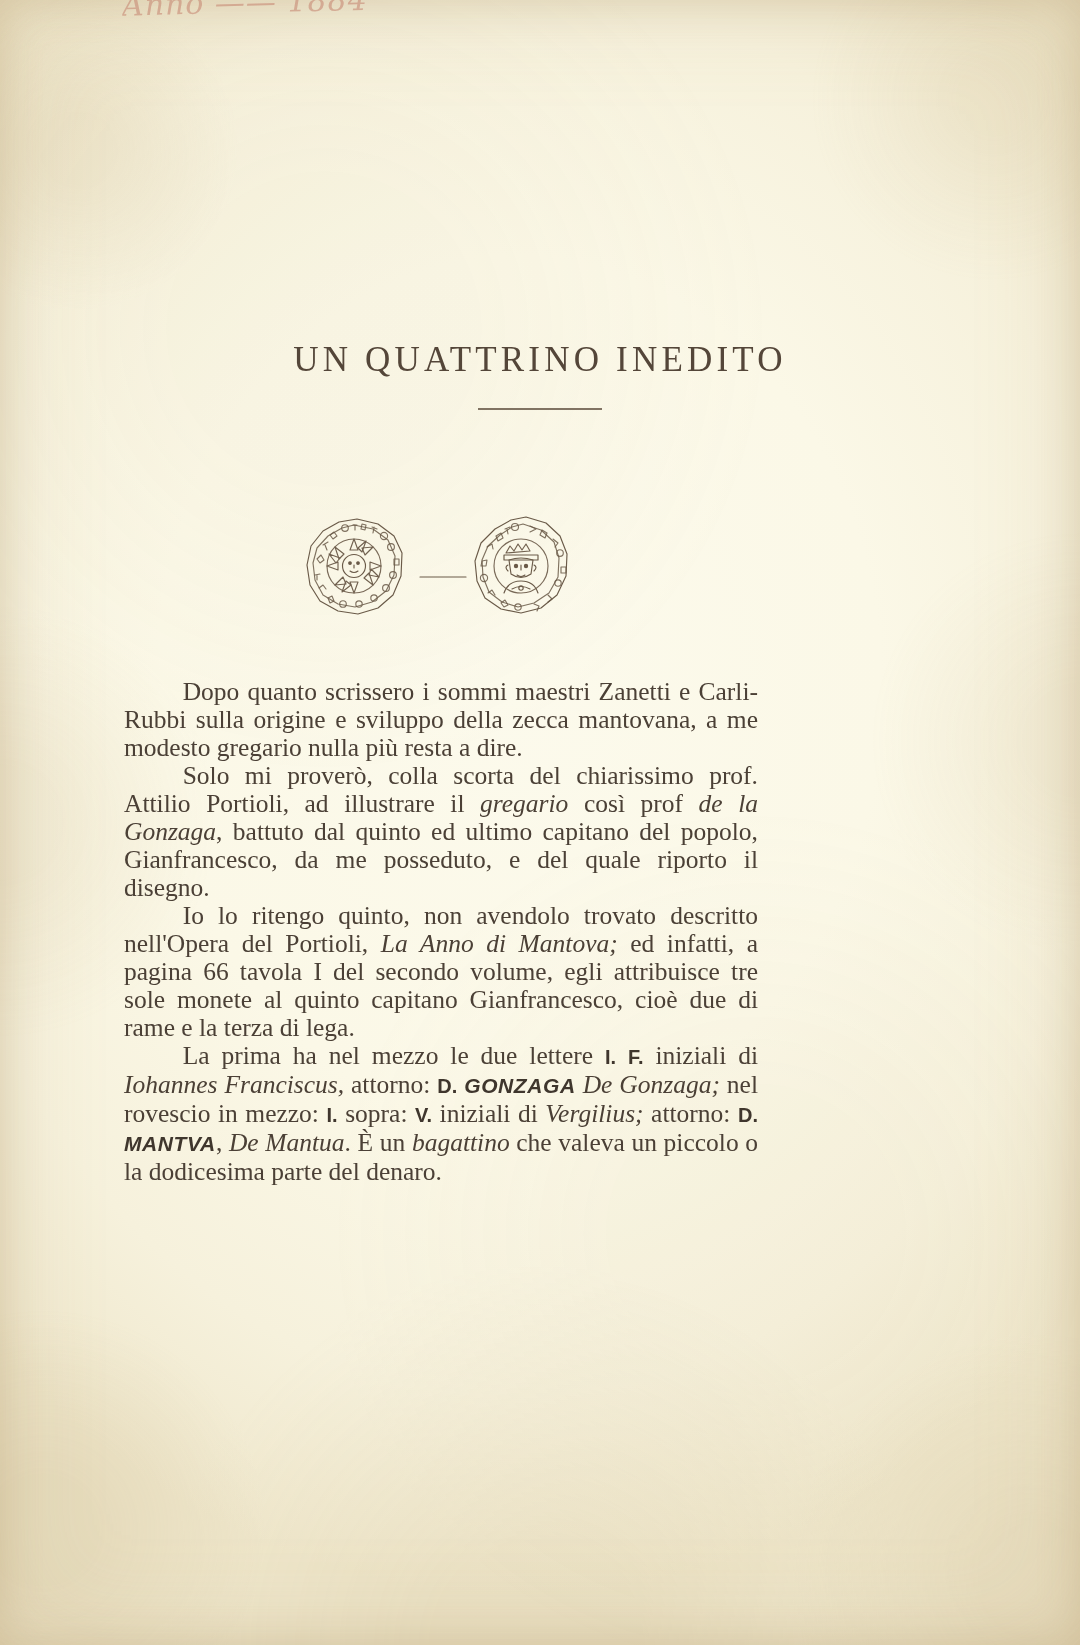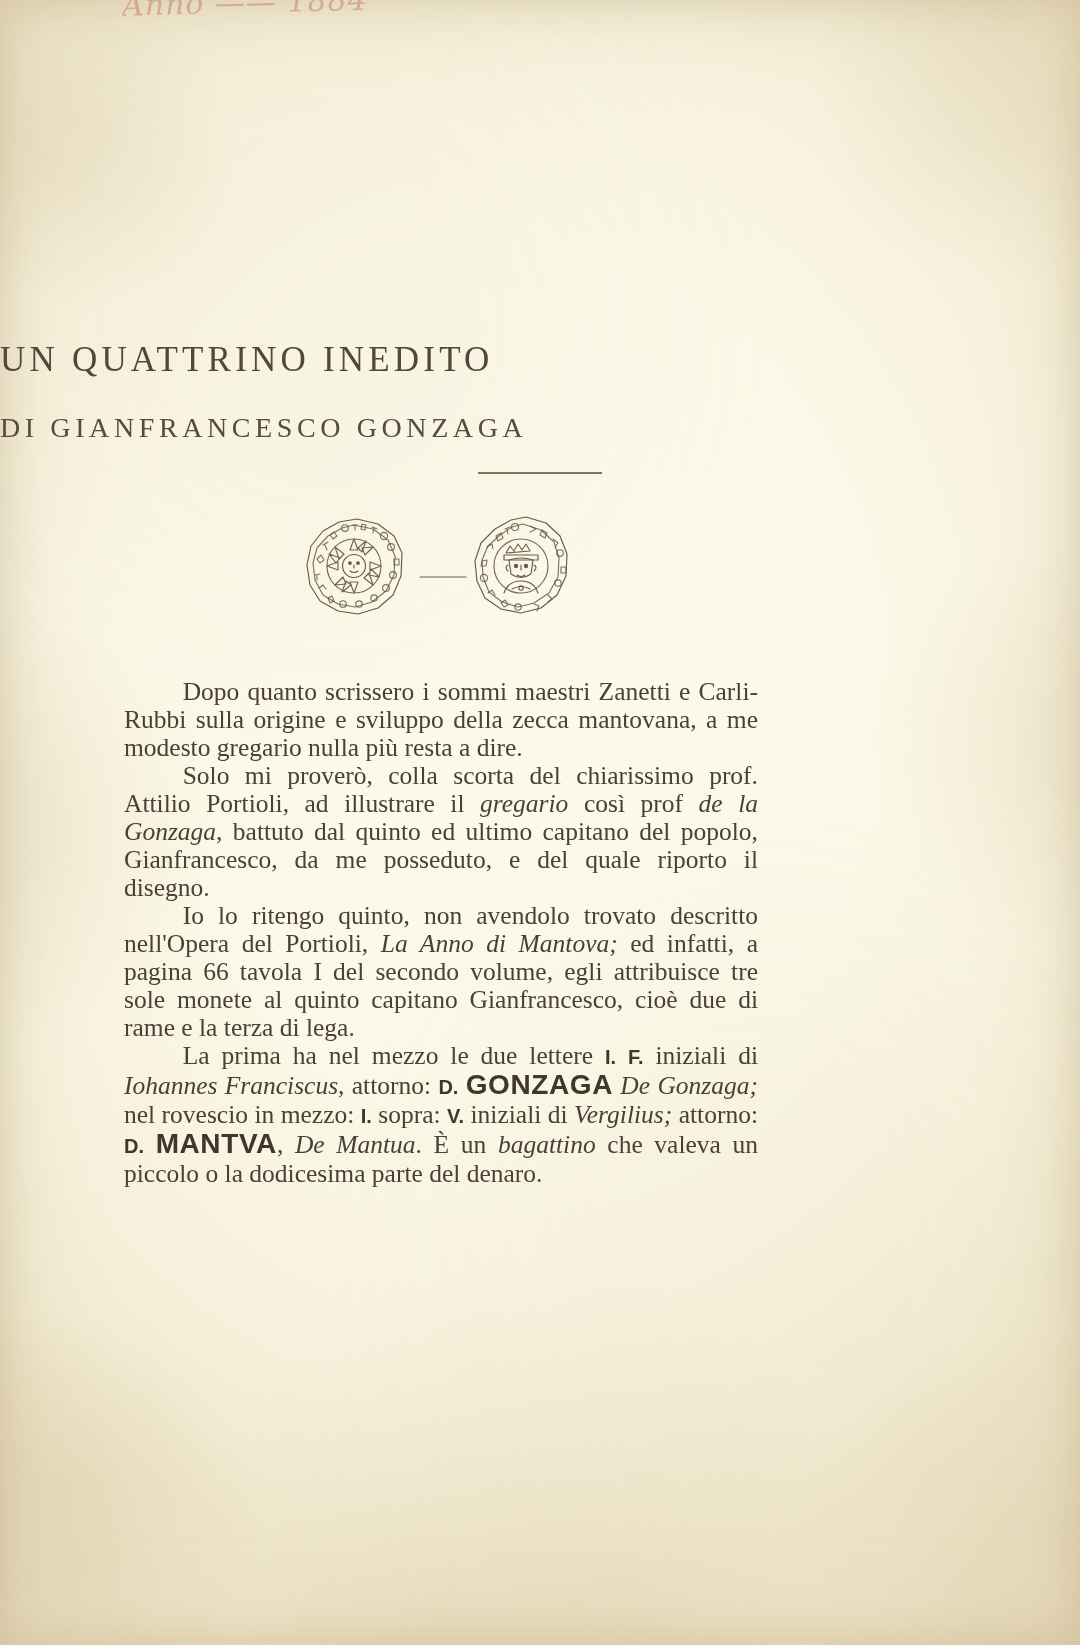--- a/index.html
+++ b/index.html
@@ -64,20 +64,21 @@
     transform: rotate(-1.4deg);
     overflow: hidden;
   }
 
   
   #titleblock {
     position: absolute;
     top: 340px;
     left: 0;
     width: 1080px;
+    text-align: center;
   }
 
   #title {
     font-size: 35px;
     letter-spacing: 4.2px;
     color: #544639;
     white-space: nowrap;
   }
 
   #subtitle {
@@ -125,44 +126,44 @@
   }
 
   #body p.cont { text-indent: 2.3em; }
 
   i, .it { font-style: italic; }
 
   
   .lg {
     font-family: "Liberation Sans", sans-serif;
     font-weight: bold;
-    font-size: 28px;
+    font-size: 21px;
     letter-spacing: .6px;
     color: #3f362d;
+    font-style: italic;
   }
   .lg-sm {
     font-family: "Liberation Sans", sans-serif;
     font-weight: bold;
     font-size: 20px;
     color: #3f362d;
   }
 </style>
 </head>
 <body>
 
 <div id="page">
 
   <div id="grain"></div>
   <div id="edges"></div>
 
   <div id="handnote">Anno —— 1884</div>
 
   <div id="titleblock">
     <div id="title">UN QUATTRINO INEDITO</div>
-    <div id="subtitle">DI GIANFRANCESCO GONZAGA</div>
     <div id="rule"></div>
   </div>
 
   <div id="figure">
     <svg width="300" height="140" viewBox="0 0 300 140" fill="none">
       <g stroke="#6a5a48" stroke-width="1.15" fill="none" stroke-linecap="round" stroke-linejoin="round">
 
         <line x1="130" y1="72" x2="176" y2="72"></line>
 
         <g>

